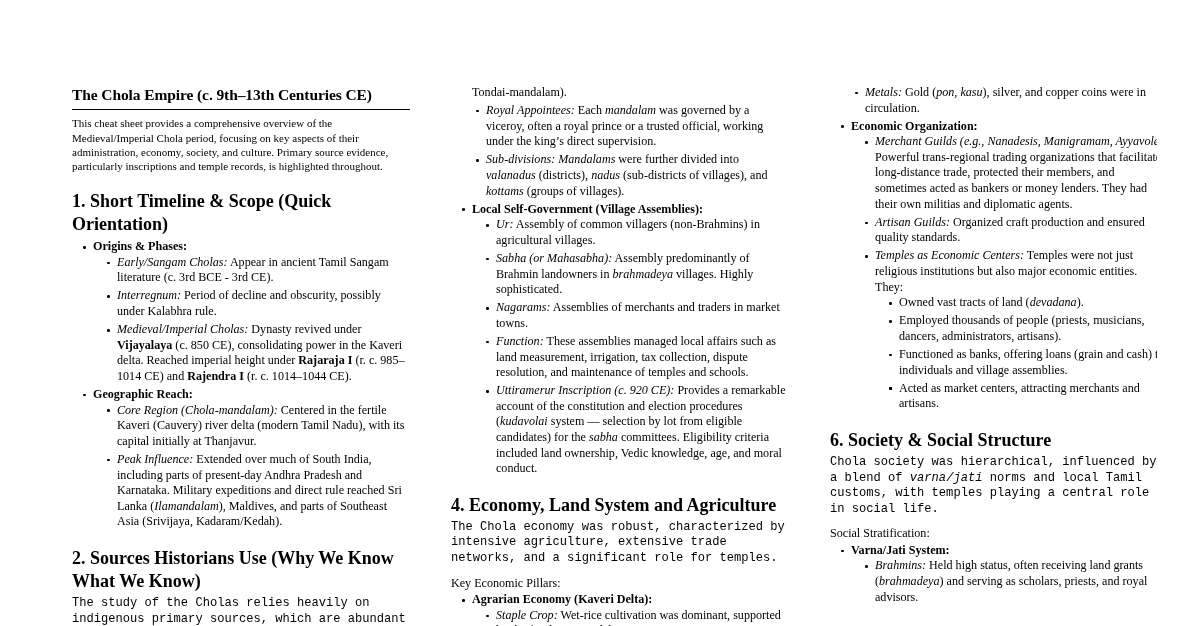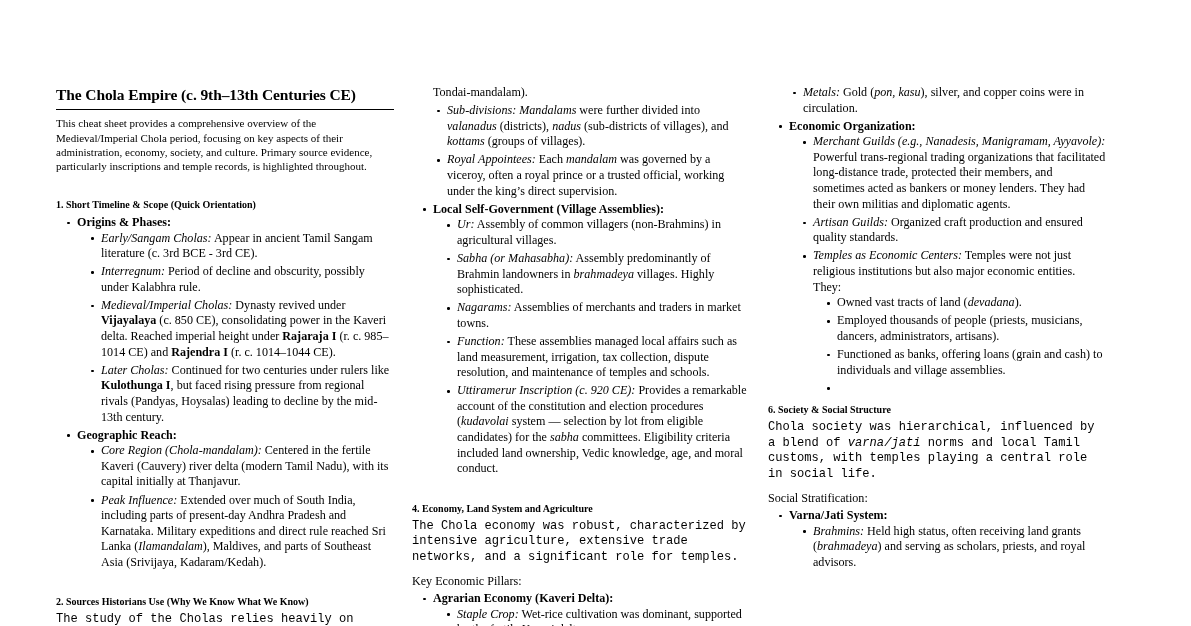--- a/index.html
+++ b/index.html
@@ -15,49 +15,49 @@
     color: #000000;
   }
   #page {
     position: relative;
     width: 1191px;
     height: 626px;
     overflow: hidden;
   }
   .columns {
     position: absolute;
-    left: 56px;
+    left: 72px;
     top: 85px;
     width: 1085px;
     height: 541px;
     display: flex;
-    gap: 18px;
+    gap: 41px;
     overflow: hidden;
   }
   .col {
     width: 338px;
     flex: 0 0 338px;
     overflow: hidden;
   }
   .col-2, .col-3 { padding-top: 0; }
 
   h1.doc-title {
     font-size: 15.5px;
     line-height: 1.25;
     font-weight: bold;
     margin: 0 0 6px 0;
     padding: 0 0 5px 0;
     border-bottom: 1.6px solid #000;
     letter-spacing: -0.1px;
   }
   h2.sec {
-    font-size: 10px;
+    font-size: 18px;
     line-height: 1.28;
     font-weight: bold;
-    margin: 26px 0 3px 0;
+    margin: 17px 0 3px 0;
   }
   p.para {
     font-size: 11px;
     line-height: 1.29;
     margin: 0 0 9px 0;
     text-align: left;
   }
   p.lead {
     font-size: 12.1px;
     line-height: 1.29;
@@ -123,24 +123,20 @@
               <span class="it">Early/Sangam Cholas:</span><span> Appear in ancient Tamil Sangam literature (c. 3rd BCE - 3rd CE).</span>
             </li>
             <li>
               <span class="bullet"></span>
               <span class="it">Interregnum:</span><span> Period of decline and obscurity, possibly under Kalabhra rule.</span>
             </li>
             <li>
               <span class="bullet"></span>
               <span class="it">Medieval/Imperial Cholas:</span><span> Dynasty revived under <b>Vijayalaya</b> (c. 850 CE), consolidating power in the Kaveri delta. Reached imperial height under <b>Rajaraja I</b> (r. c. 985–1014 CE) and <b>Rajendra I</b> (r. c. 1014–1044 CE).</span>
             </li>
-            <li>
-              <span class="bullet"></span>
-              <span class="it">Later Cholas:</span><span> Continued for two centuries under rulers like <b>Kulothunga I</b>, but faced rising pressure from regional rivals (Pandyas, Hoysalas) leading to decline by the mid-13th century.</span>
-            </li>
           </ul>
         </li>
         <li>
           <span class="bullet"></span>
           <span class="bd">Geographic Reach:</span>
           <ul>
             <li>
               <span class="bullet"></span>
               <span class="it">Core Region (Chola-mandalam):</span><span> Centered in the fertile Kaveri (Cauvery) river delta (modern Tamil Nadu), with its capital initially at Thanjavur.</span>
             </li>
@@ -158,25 +154,25 @@
     </div>
 
     <div class="col col-2">
       <p class="cont-top">Tondai-mandalam).</p>
 
       <ul>
         <li style="list-style:none;padding-left:0;margin:0">
           <ul>
             <li>
               <span class="bullet"></span>
+              <span class="it">Royal Appointees:</span><span> Each <i>mandalam</i> was governed by a viceroy, often a royal prince or a trusted official, working under the king’s direct supervision.</span>
+            </li>
+            <li>
+              <span class="bullet"></span>
               <span class="it">Sub-divisions:</span><span> <i>Mandalams</i> were further divided into <i>valanadus</i> (districts), <i>nadus</i> (sub-districts of villages), and <i>kottams</i> (groups of villages).</span>
-            </li>
-            <li>
-              <span class="bullet"></span>
-              <span class="it">Royal Appointees:</span><span> Each <i>mandalam</i> was governed by a viceroy, often a royal prince or a trusted official, working under the king’s direct supervision.</span>
             </li>
           </ul>
         </li>
         <li>
           <span class="bullet"></span>
           <span class="bd">Local Self-Government (Village Assemblies):</span>
           <ul>
             <li>
               <span class="bullet"></span>
               <span class="it">Ur:</span><span> Assembly of common villagers (non-Brahmins) in agricultural villages.</span>
@@ -254,20 +250,24 @@
                   <span class="bullet"></span>
                   <span>Employed thousands of people (priests, musicians, dancers, administrators, artisans).</span>
                 </li>
                 <li>
                   <span class="bullet"></span>
                   <span>Functioned as banks, offering loans (grain and cash) to individuals and village assemblies.</span>
                 </li>
                 <li>
                   <span class="bullet"></span>
                 </li>
+                <li>
+                  <span class="bullet"></span>
+                  <span>Acted as market centers, attracting merchants and artisans.</span>
+                </li>
               </ul>
             </li>
           </ul>
         </li>
       </ul>
 
       <h2 class="sec">6. Society &amp; Social Structure</h2>
       <p class="lead">Chola society was hierarchical, influenced by a blend of <i>varna/jati</i> norms and local Tamil customs, with temples playing a central role in social life.</p>
       <p class="plain">Social Stratification:</p>
 

